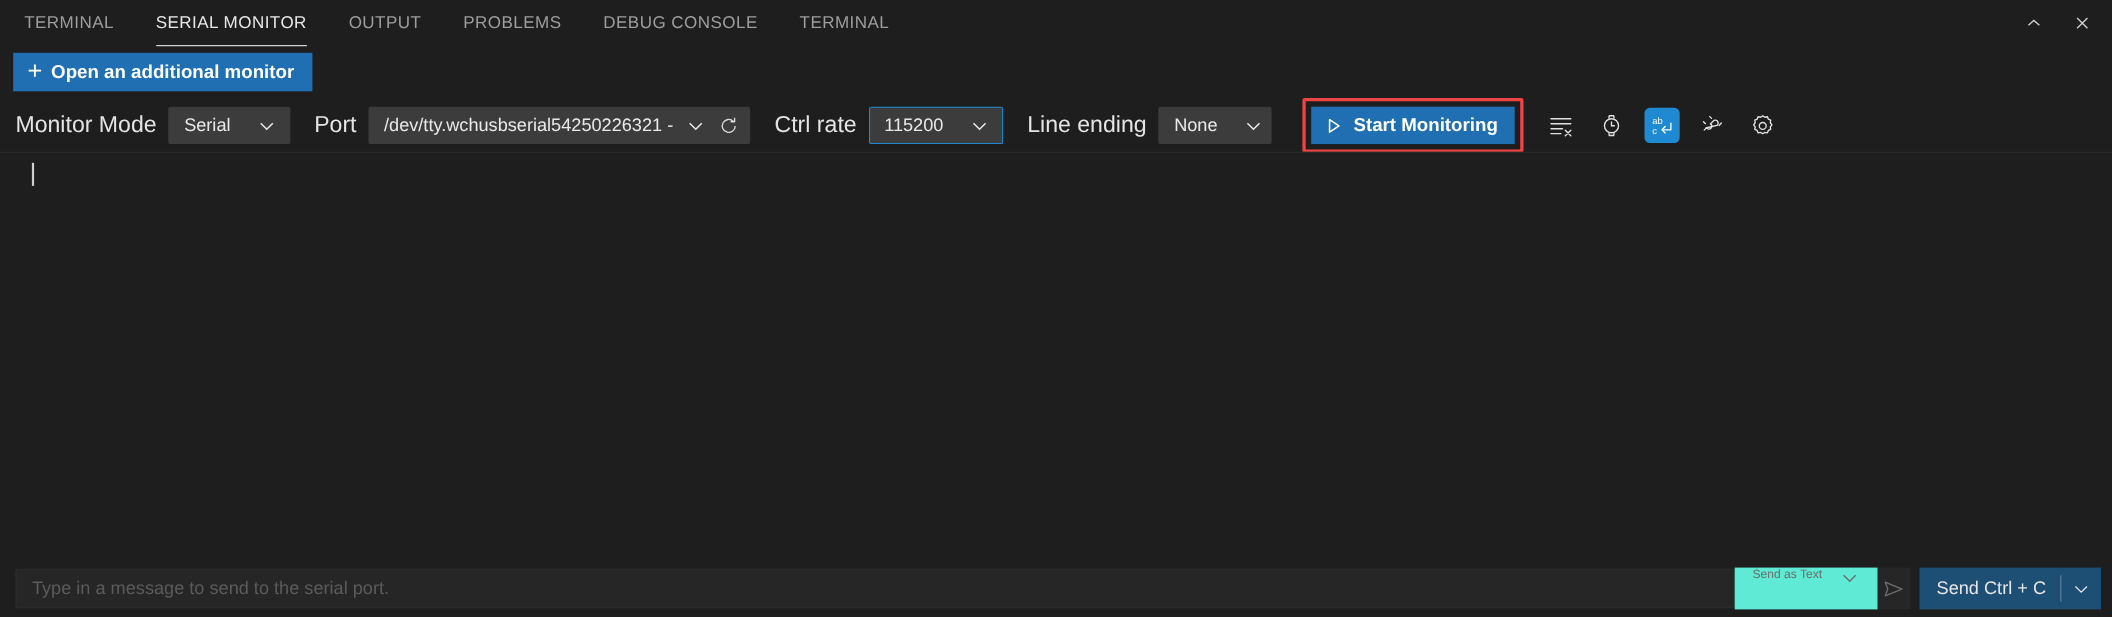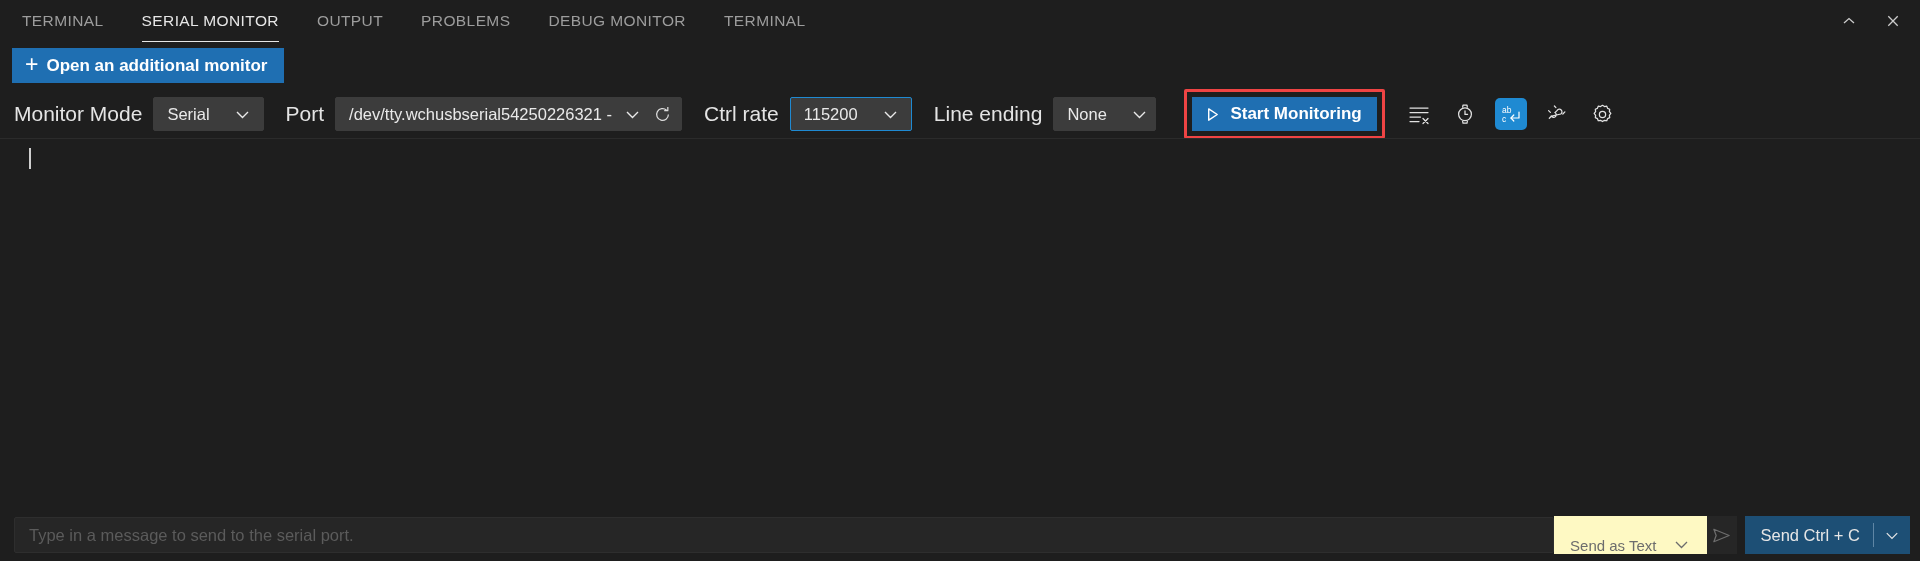--- a/index.html
+++ b/index.html
@@ -236,27 +236,27 @@
     border: none;
     outline: none;
     color: #cccccc;
     font-size: 16.5px;
     font-family: "Liberation Sans", sans-serif;
   }
   .send-input input::placeholder { color: #5b5b5b; }
 
   .sendas {
     height: 38px;
-    background: #fef9c3;
-    display: flex;
-    align-items: flex-end;
+    background: #5eead4;
+    display: flex;
+    align-items: flex-start;
     gap: 14px;
     padding: 0 14px 0 16px;
     color: #6d6d6d;
-    font-size: 15px;
+    font-size: 11px;
     white-space: nowrap;
     cursor: pointer;
   }
   .send-arrow {
     width: 30px; height: 38px;
     display: flex; align-items: center; justify-content: center;
     color: #6d6d6d;
     background: #262626;
     cursor: pointer;
     margin-right: 8px;
@@ -285,21 +285,21 @@
 </head>
 <body>
 
 <div class="panel">
 
   <div class="tabbar">
     <div class="tab"><span>TERMINAL</span></div>
     <div class="tab active"><span>SERIAL MONITOR</span></div>
     <div class="tab"><span>OUTPUT</span></div>
     <div class="tab"><span>PROBLEMS</span></div>
-    <div class="tab"><span>DEBUG MONITOR</span></div>
+    <div class="tab"><span>DEBUG CONSOLE</span></div>
     <div class="tab"><span>TERMINAL</span></div>
 
     <div class="tabbar-actions">
       <div class="ticon">
         <svg width="16" height="16" viewBox="0 0 16 16" fill="none" stroke="currentColor" stroke-width="1.3">
           <path d="M3 10 L8 5.5 L13 10"></path>
         </svg>
       </div>
       <div class="ticon">
         <svg width="16" height="16" viewBox="0 0 16 16" fill="none" stroke="currentColor" stroke-width="1.3">

